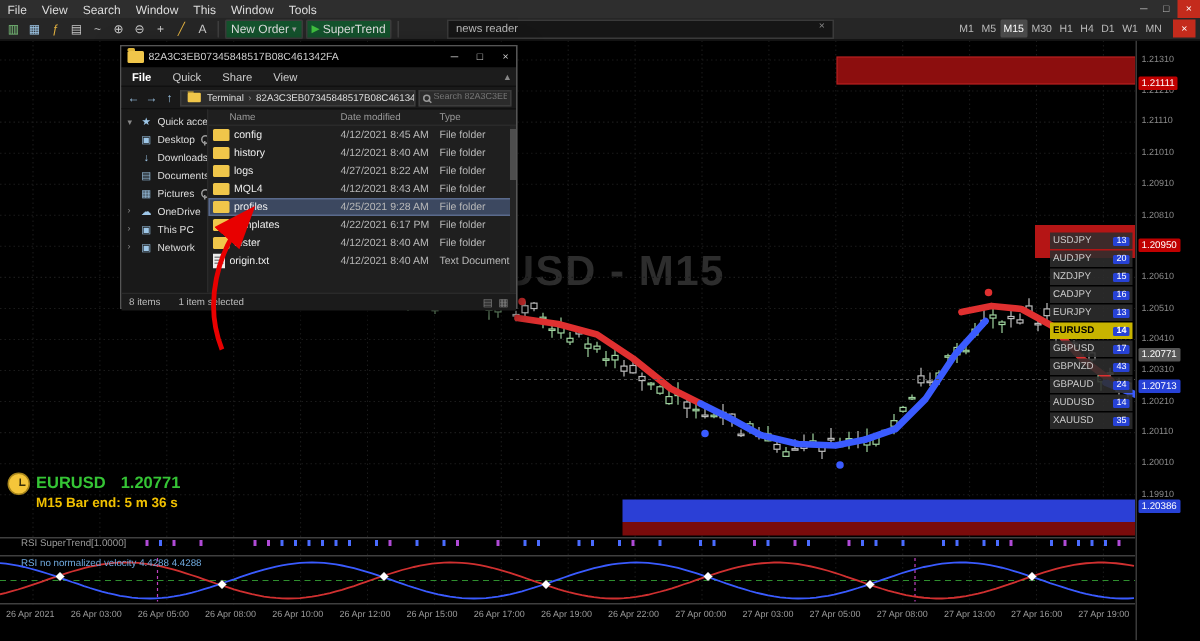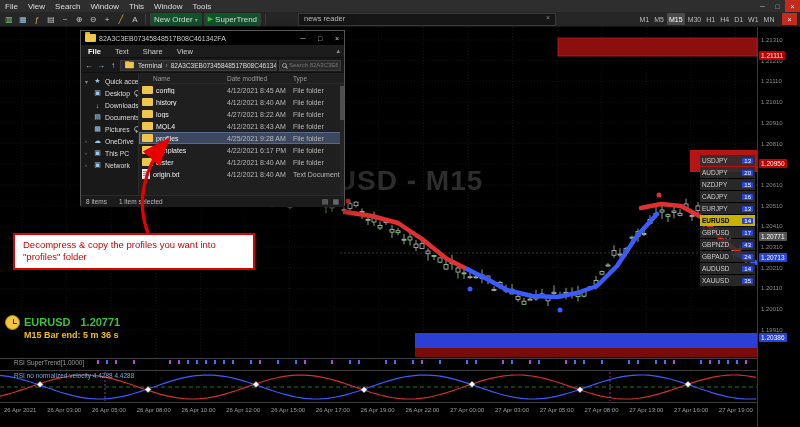--- a/index.html
+++ b/index.html
@@ -629,21 +629,21 @@
     <div class="etitle">
       <span class="fico"></span>
       <span class="t">82A3C3EB07345848517B08C461342FA</span>
       <span class="ectl">─</span>
       <span class="ectl">□</span>
       <span class="ectl">×</span>
     </div>
     <div class="eribbon">
       <span id="etabs" style="display:flex">
           <span class="etab file">File</span>
-          <span class="etab">Text</span>
+          <span class="etab">Quick</span>
           <span class="etab">Share</span>
           <span class="etab">View</span>
         </span>
       <span class="collapse">▴</span>
     </div>
     <div class="eaddr">
       <span class="navbtn">←</span>
       <span class="navbtn">→</span>
       <span class="navbtn">↑</span>
       <span class="crumbbox">
@@ -783,24 +783,20 @@
     <div class="estatus">
       <span>8 items</span>
       <span>1 item selected</span>
       <span class="eview">
         <span>▤</span>
         <span>▦</span>
       </span>
     </div>
   </div>
 
-  <div id="annotation">
-    <span>Decompress &amp; copy the profiles you want into</span><br>
-    <span>"profiles" folder</span>
-  </div>
   <svg id="arrowsvg" width="140" height="120">
     <defs>
       <marker id="ah" markerWidth="9" markerHeight="8" refX="7" refY="3.5" orient="auto">
         <path d="M0,0 L9,3.5 L0,7 Z" fill="#e80000"></path>
       </marker>
     </defs>
     <path d="M28,108 C16,78 24,42 46,17" stroke="#e80000" stroke-width="3.2" fill="none" marker-end="url(#ah)"></path>
   </svg>
 
 </div>

